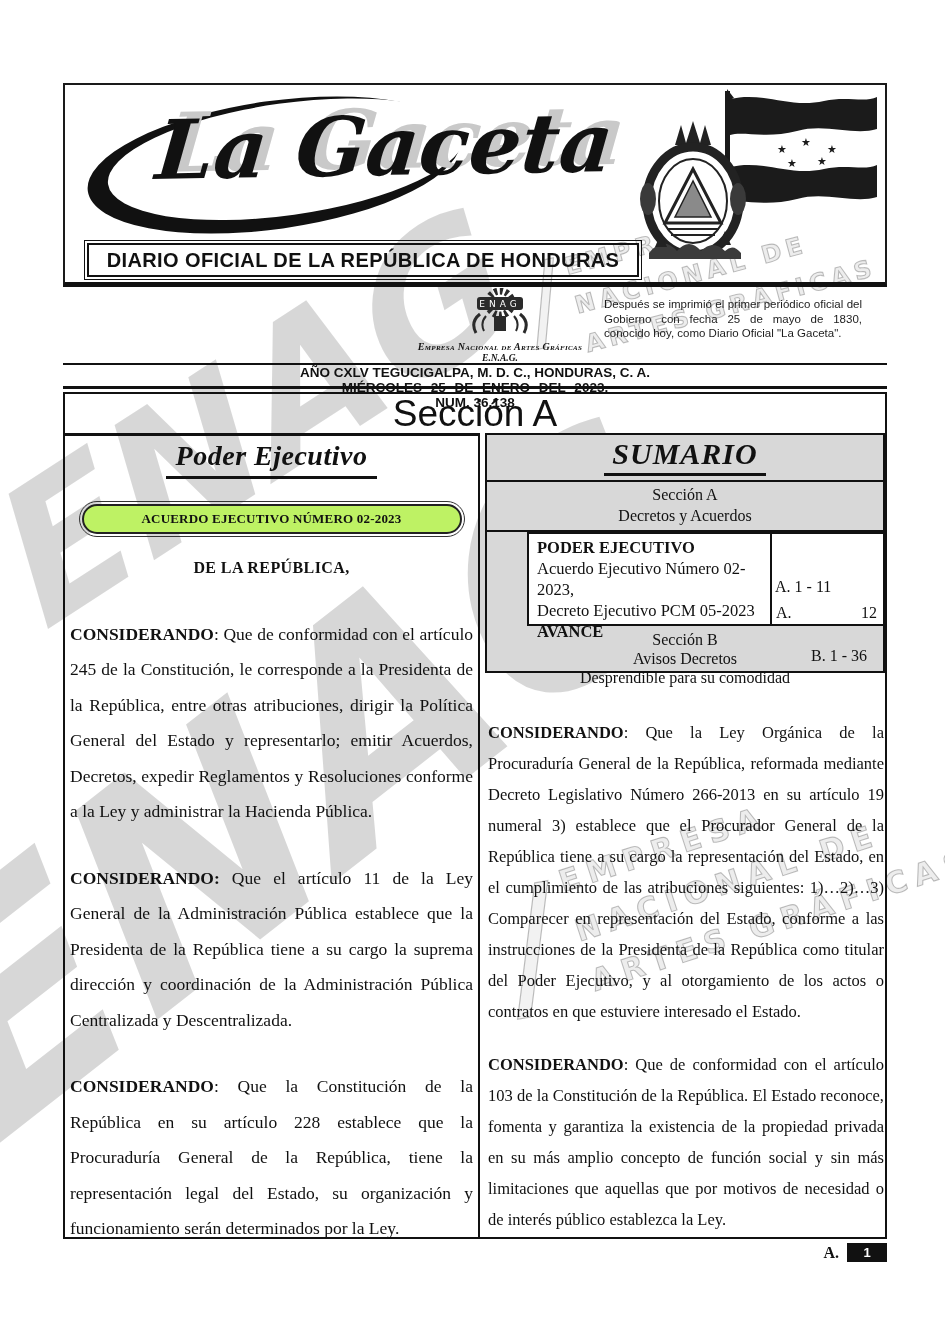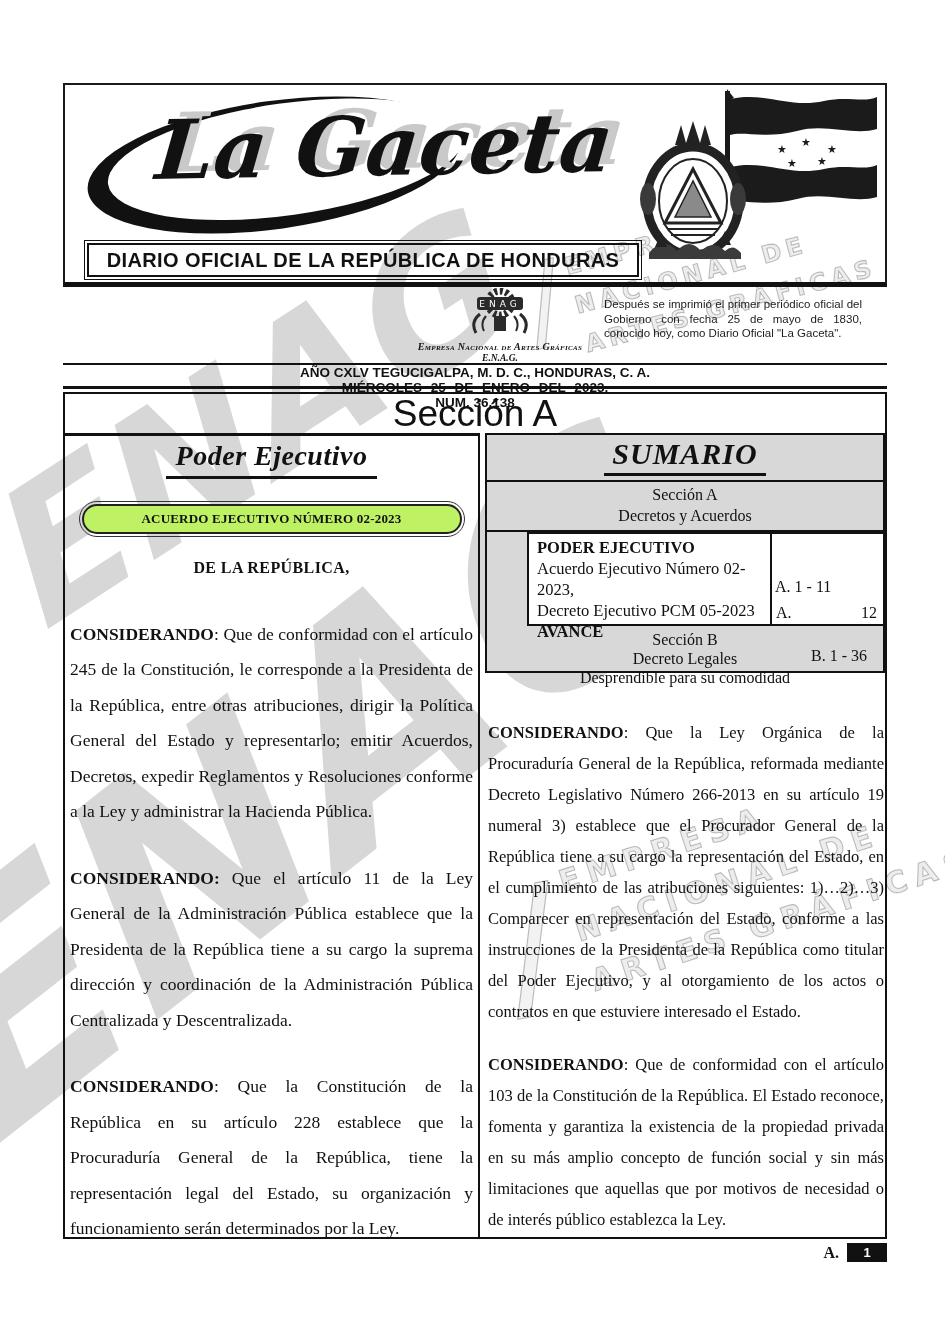--- a/index.html
+++ b/index.html
@@ -237,21 +237,21 @@
         <div class="sum-entry-pages">
           <span class="pages1">A. 1 - 11</span>
           <span class="pages2">
             <span>A.</span>
             <span>12</span>
           </span>
         </div>
       </div>
       <div class="sum-secb">
         <div>Sección B</div>
-        <div>Decreto Legales</div>
+        <div>Avisos Decretos</div>
         <span class="secb-pages">B.  1 - 36</span>
         <div>Desprendible para su comodidad</div>
       </div>
     </div>
 
     <div class="rightcol">
       <p><span class="lead">CONSIDERANDO</span><span>: Que la Ley Orgánica de la Procuraduría General de la República, reformada mediante Decreto Legislativo Número 266-2013 en su artículo 19 numeral 3) establece que el Procurador General de la República tiene a su cargo la representación del Estado, en el cumplimiento de las atribuciones siguientes: 1)…2)…3) Comparecer en representación del Estado, conforme a las instrucciones de la Presidenta de la República como titular del Poder Ejecutivo, y al otorgamiento de los actos o contratos en que estuviere interesado el Estado.</span></p>
       <p><span class="lead">CONSIDERANDO</span><span>: Que de conformidad con el artículo 103 de la Constitución de la República. El Estado reconoce, fomenta y garantiza la existencia de la propiedad privada en su más amplio concepto de función social y sin más limitaciones que aquellas que por motivos de necesidad o de interés público establezca la Ley.</span></p>
     </div>
   </div>

